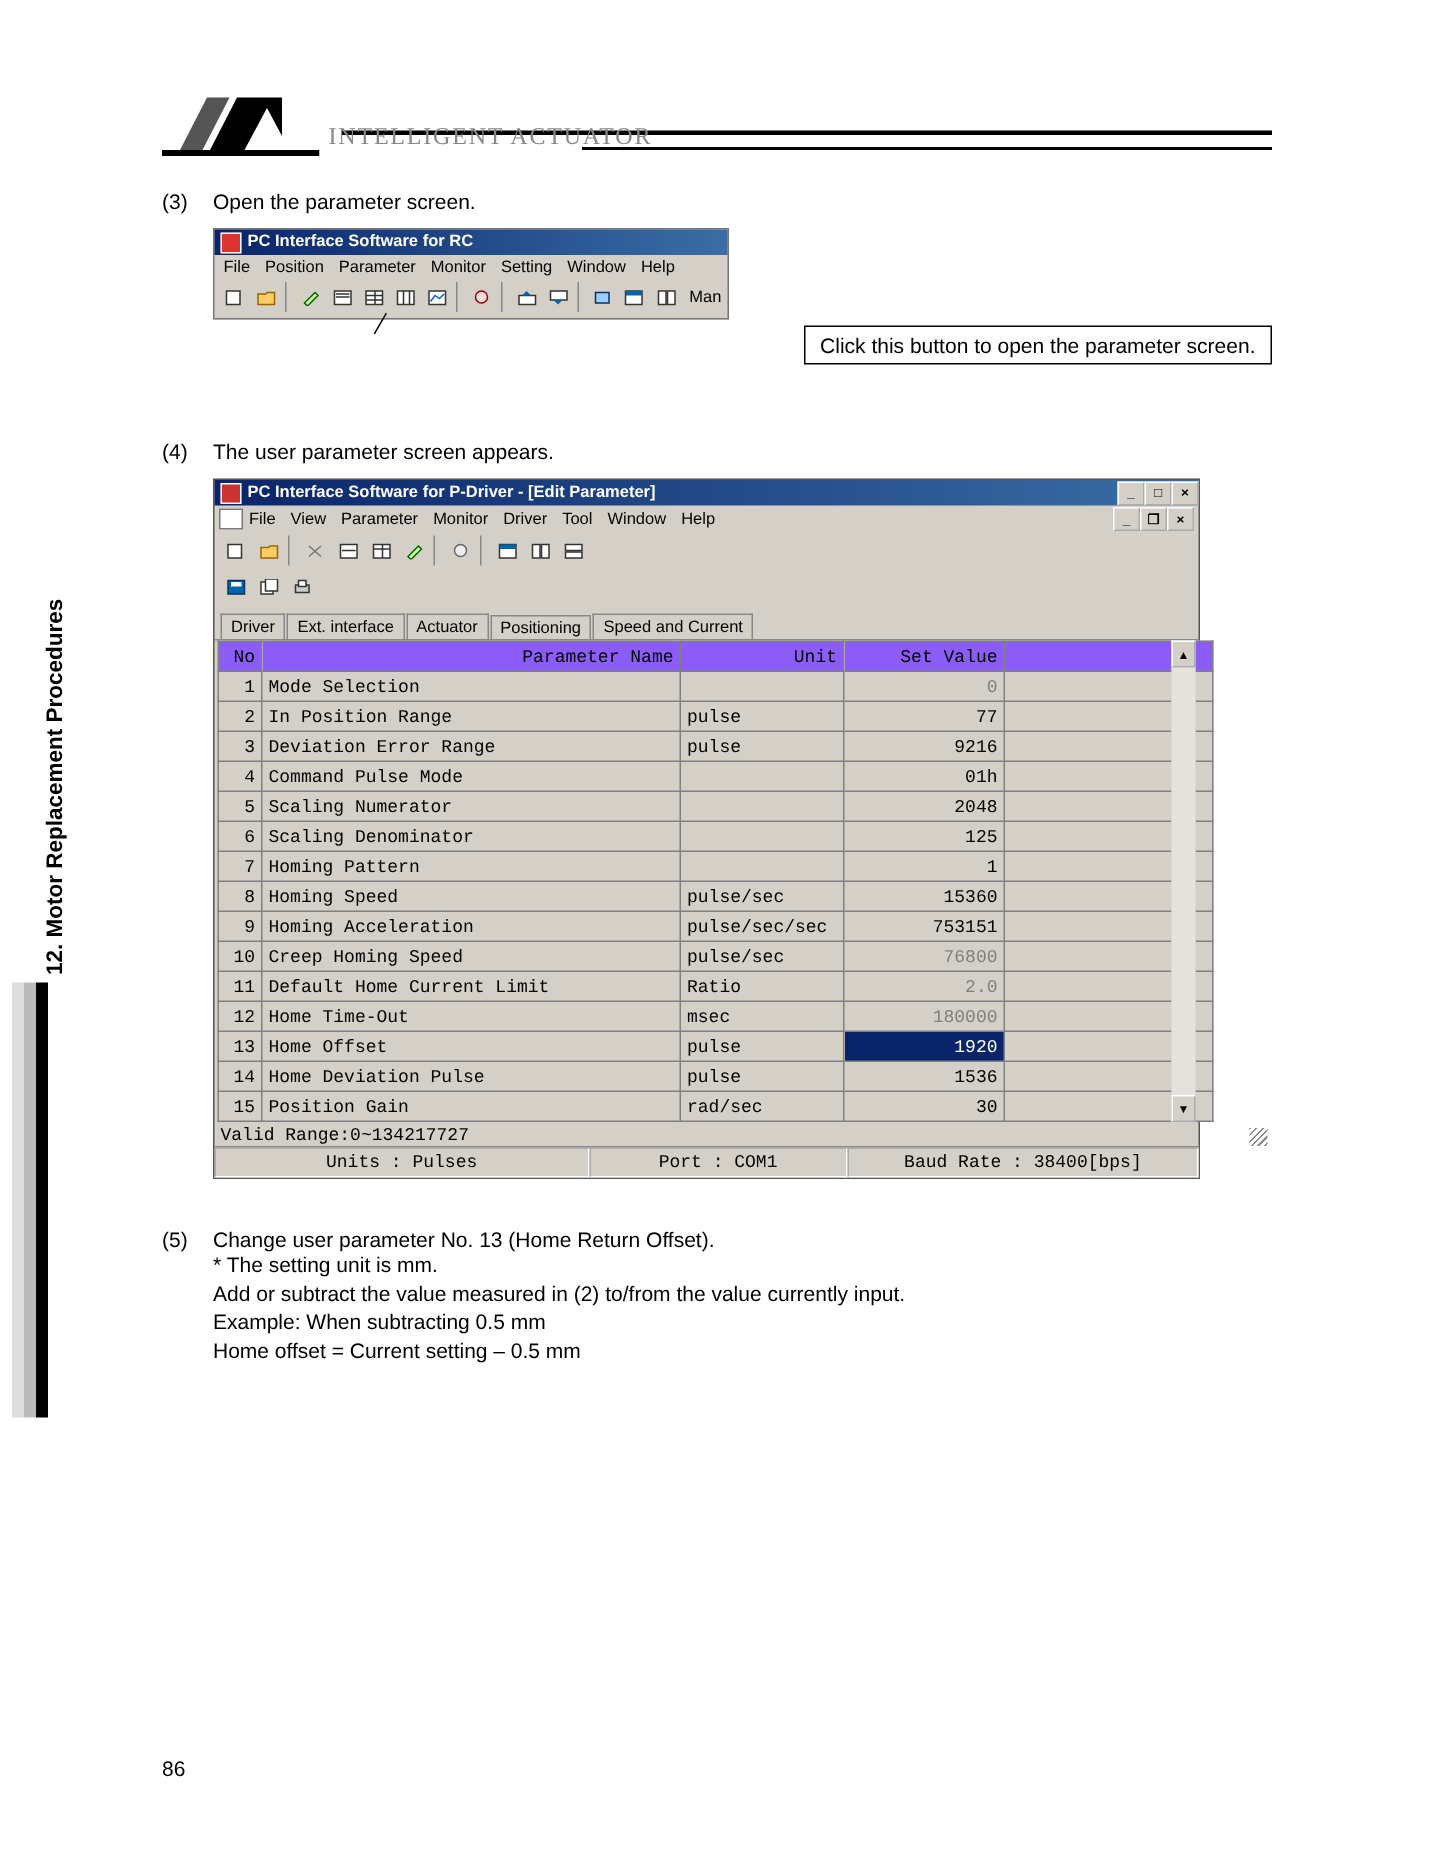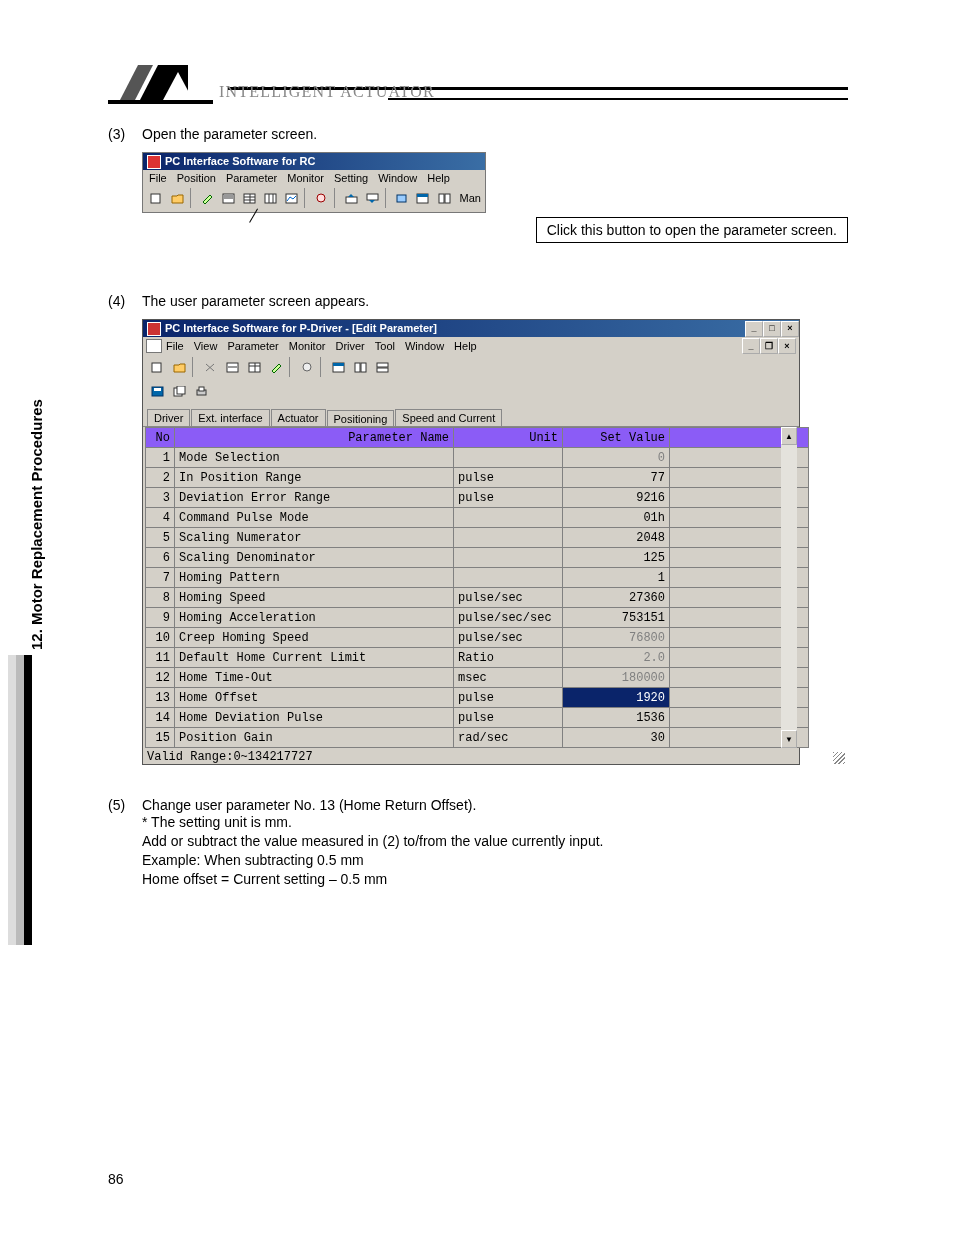--- a/index.html
+++ b/index.html
@@ -646,21 +646,21 @@
                 <td class="col-no">7</td>
                 <td class="col-name">Homing Pattern</td>
                 <td class="col-unit"></td>
                 <td class="col-val">1</td>
                 <td class="col-rest"></td>
               </tr>
               <tr>
                 <td class="col-no">8</td>
                 <td class="col-name">Homing Speed</td>
                 <td class="col-unit">pulse/sec</td>
-                <td class="col-val">27360</td>
+                <td class="col-val">15360</td>
                 <td class="col-rest"></td>
               </tr>
               <tr>
                 <td class="col-no">9</td>
                 <td class="col-name">Homing Acceleration</td>
                 <td class="col-unit">pulse/sec/sec</td>
                 <td class="col-val">753151</td>
                 <td class="col-rest"></td>
               </tr>
               <tr>
@@ -709,20 +709,25 @@
         </table>
         <div class="vscroll">
           <div class="arrow">▲</div>
           <div class="track"></div>
           <div class="arrow">▼</div>
         </div>
       </div>
 
       <div class="valid-range">Valid Range:0~134217727</div>
       <div class="status-handle"></div>
+      <div class="statusbar">
+        <div>Units : Pulses</div>
+        <div>Port : COM1</div>
+        <div>Baud Rate : 38400[bps]</div>
+      </div>
     </div>
 
     <div class="step5-block">
       <div class="step-line">
         <div class="step-num">(5)</div>
         <div class="step-text">Change user parameter No. 13 (Home Return Offset).</div>
       </div>
       <div class="step5-body">
         <p>* The setting unit is mm.</p>
         <p>Add or subtract the value measured in (2) to/from the value currently input.</p>

